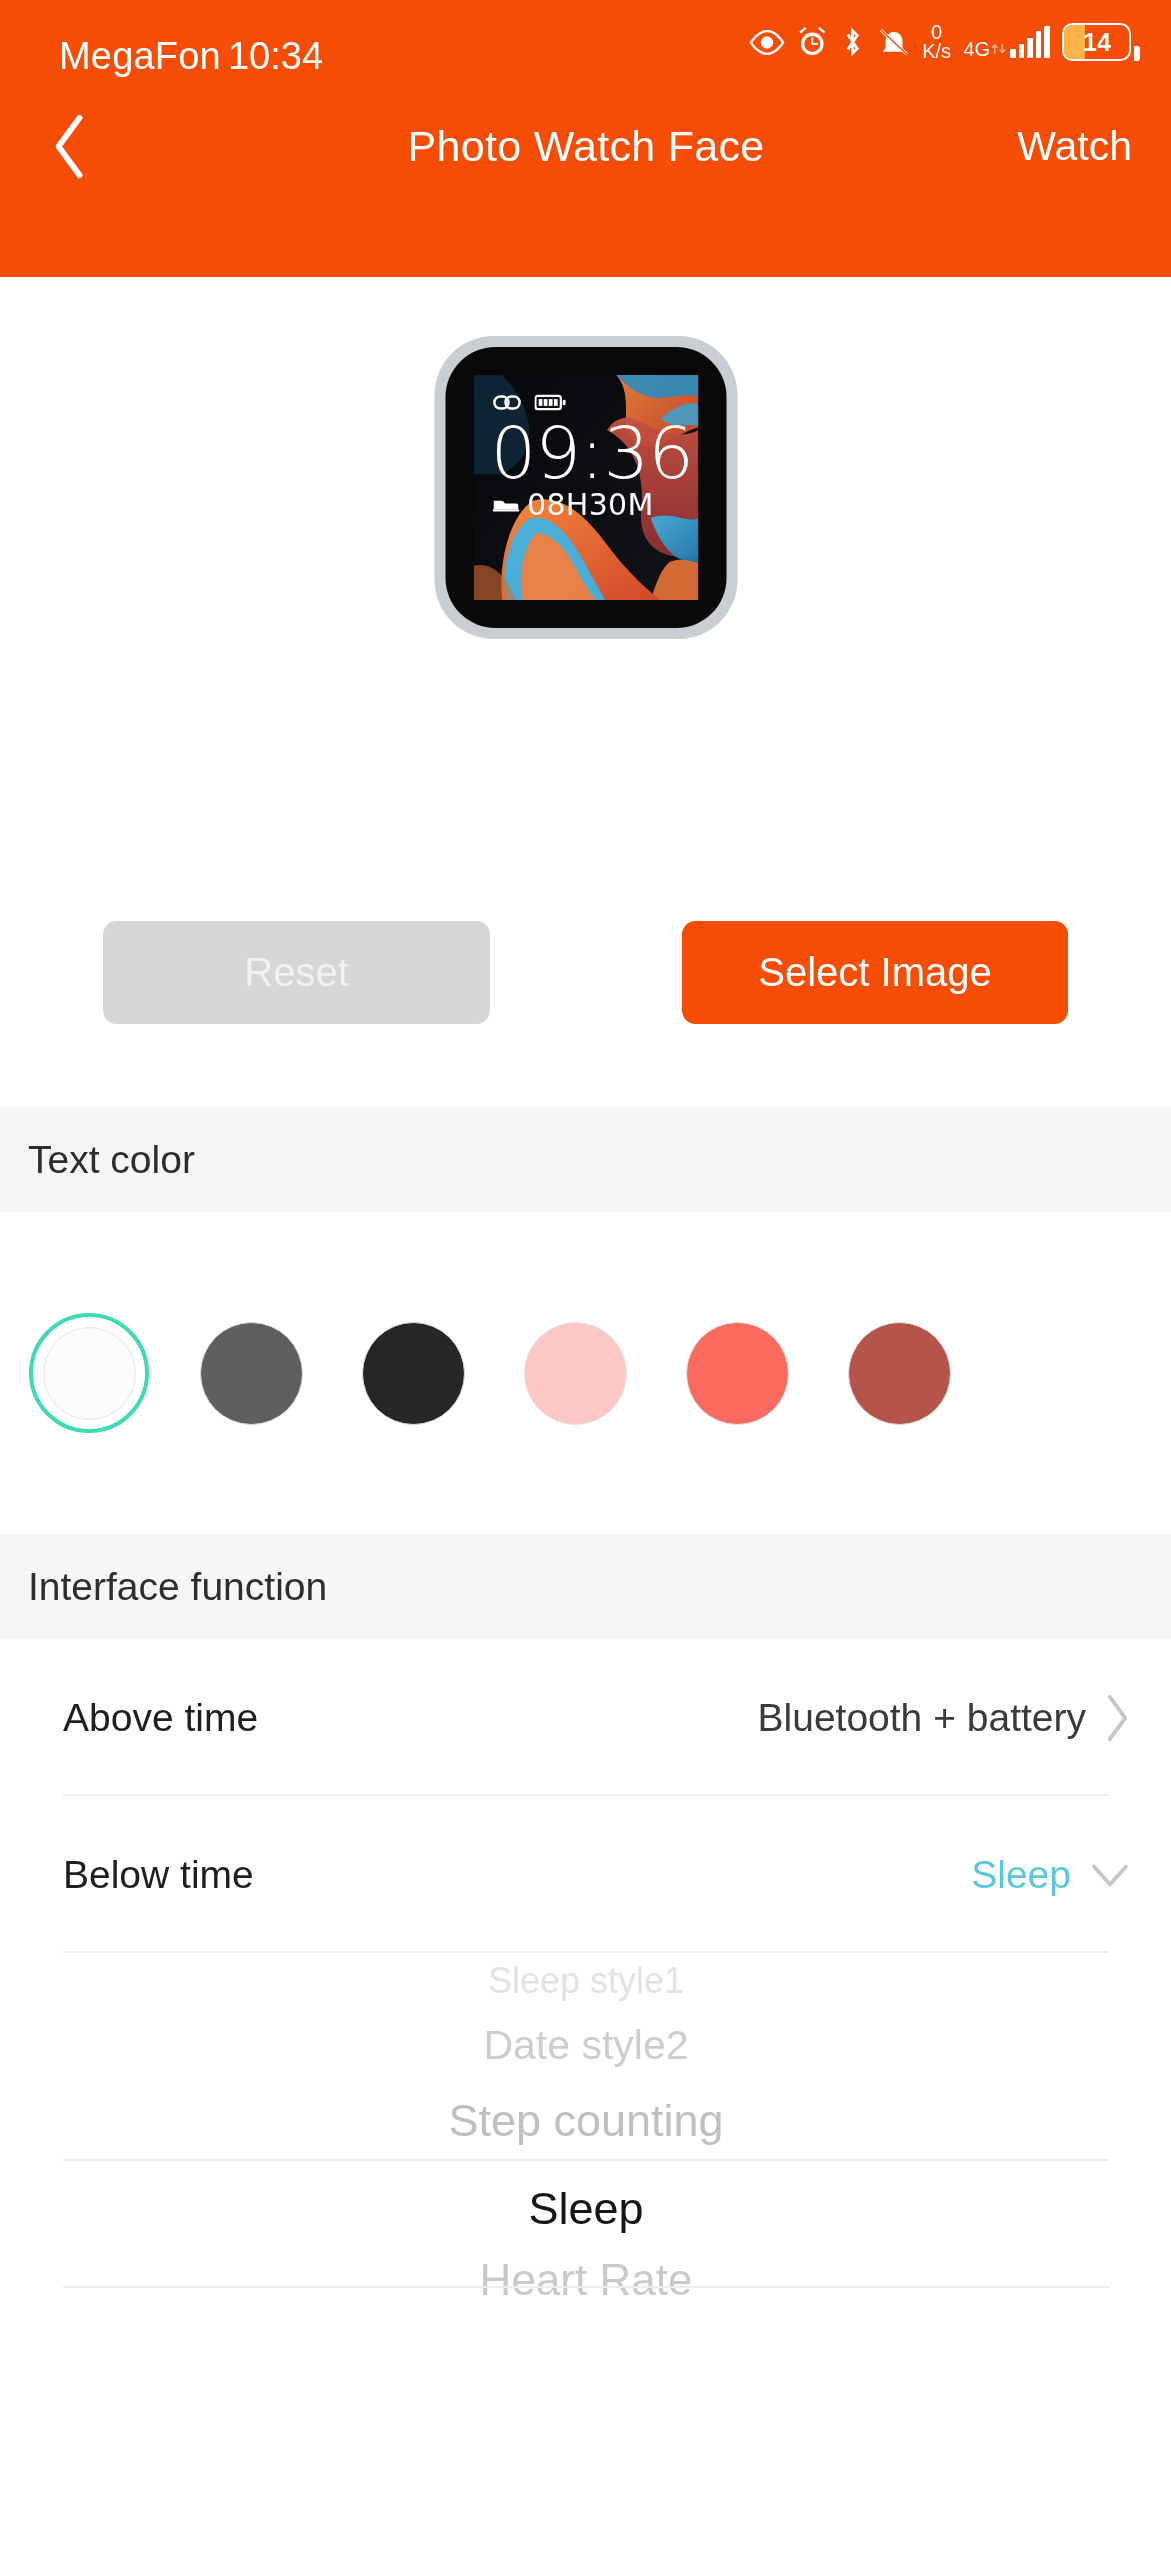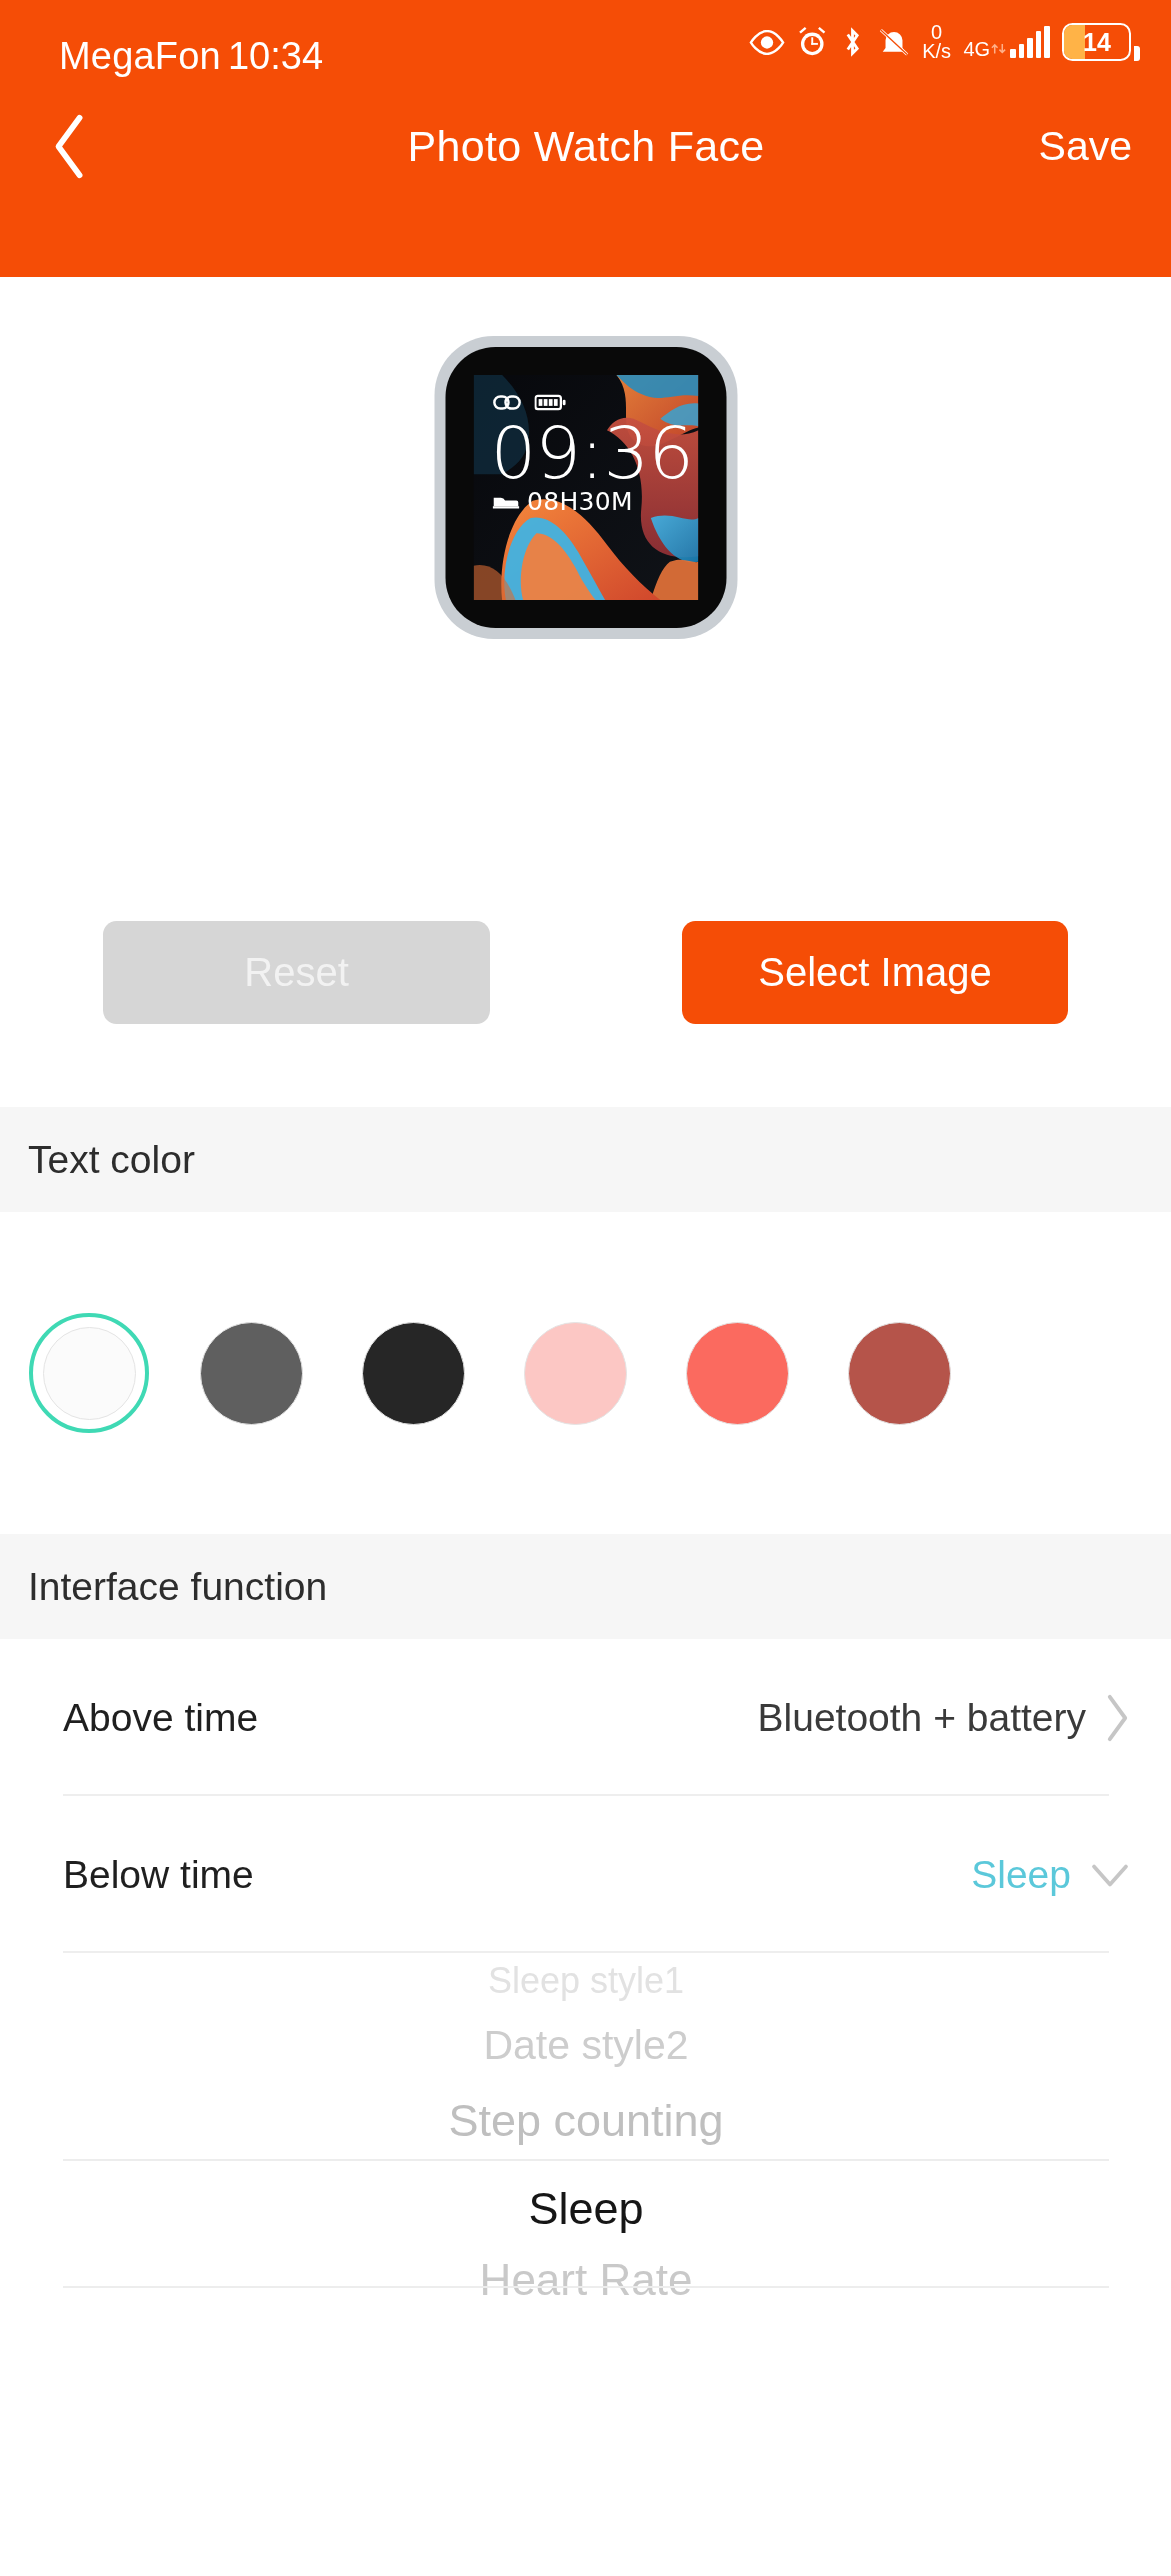--- a/index.html
+++ b/index.html
@@ -85,21 +85,21 @@
   .wallpaper { position:absolute; inset:0; }
   .w-ico-row { position:absolute; left:19px; top:19px; display:flex; align-items:center; gap:13.4px; }
   .w-time {
     position:absolute; left:17px; top:42px;
     font-size:72px; color:#fff; letter-spacing:-1px; line-height:1;
     font-family:"DejaVu Sans", sans-serif; font-weight:300;
   }
   .w-sleep {
     position:absolute; left:19px; top:112px;
     display:flex; align-items:center; gap:7.6px;
-    color:#fff; font-size:25px; letter-spacing:0.3px;
+    color:#fff; font-size:30px; letter-spacing:0.3px;
     font-family:"DejaVu Sans", sans-serif;
   }
 
   
   .actions {
     position:absolute; top:921px; left:0; width:1172px; height:114px;
   }
   .btn {
     position:absolute; height:103px; border-radius:13.4px;
     display:flex; align-items:center; justify-content:center;
@@ -243,21 +243,21 @@
       </div>
     </div>
 
     <div class="navbar">
       <span class="nav-back">
         <svg width="46" height="69" viewBox="0 0 48 72">
             <path d="M34 6 L12 36 L34 66" fill="none" stroke="#fff" stroke-width="6" stroke-linecap="round" stroke-linejoin="round"></path>
           </svg>
       </span>
       <span class="nav-title">Photo Watch Face</span>
-      <span class="nav-save">Save</span>
+      <span class="nav-save">Watch</span>
     </div>
   </div>
 
   <div class="preview">
     <div class="watch">
       <div class="watch-inner">
         <div class="watch-screen">
 
           <svg class="wallpaper" viewBox="0 0 236 236" preserveAspectRatio="none">
             <defs>

